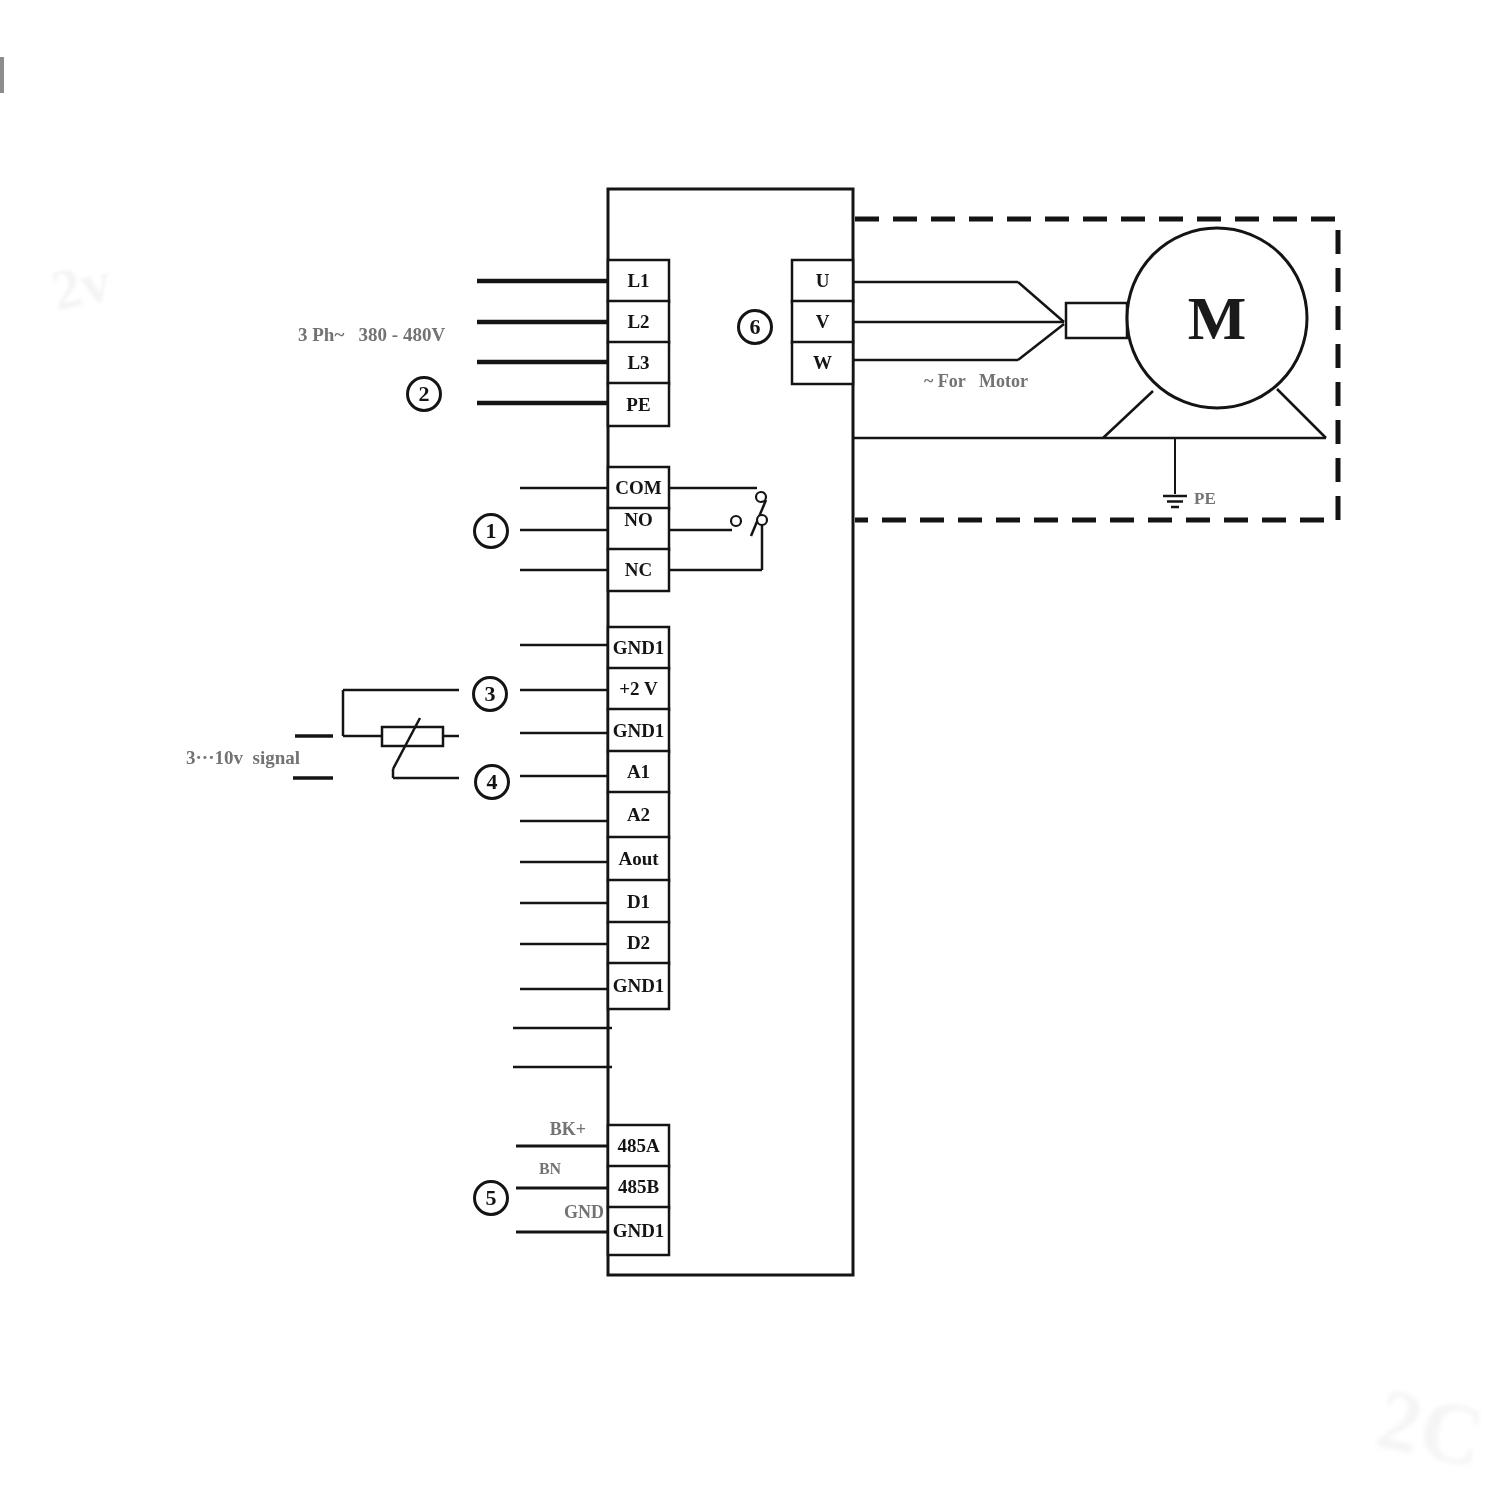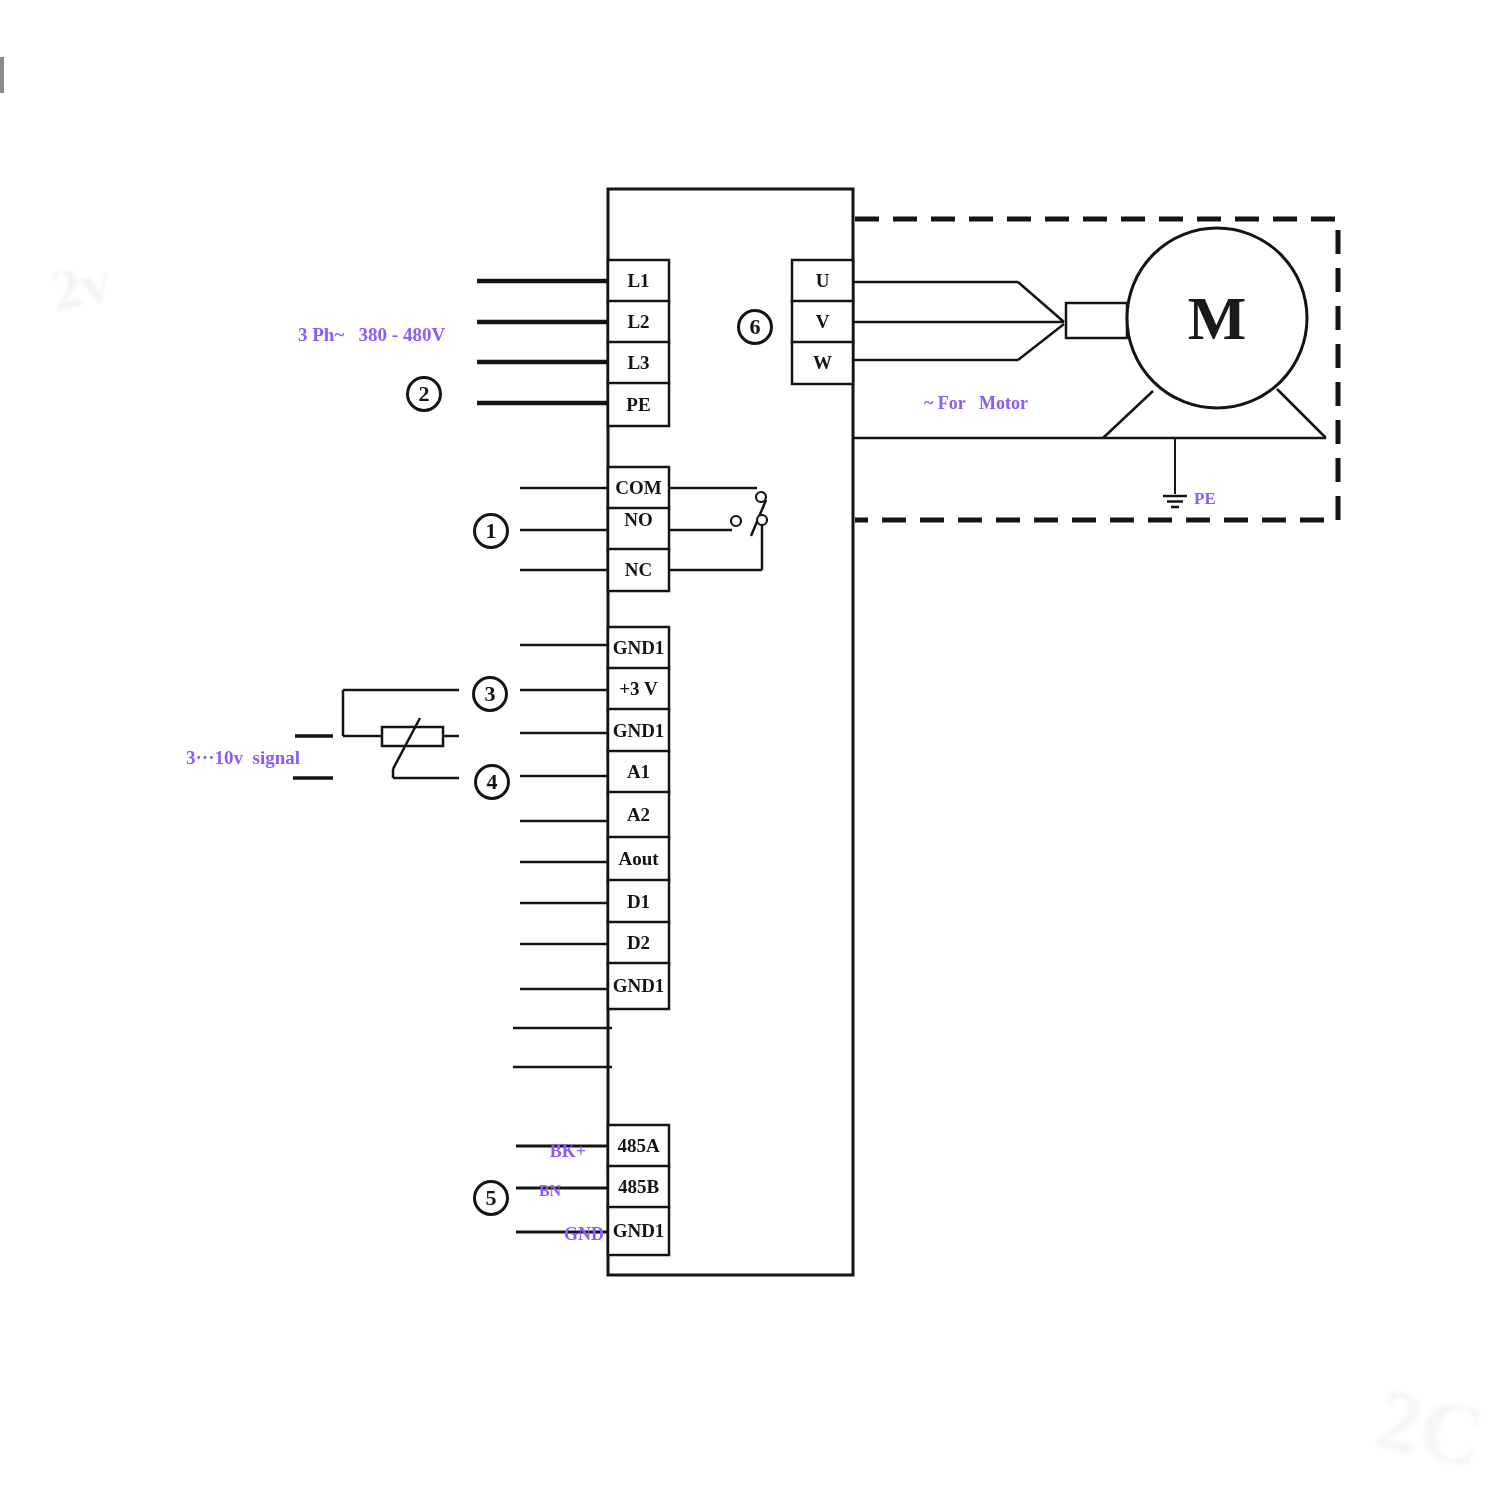--- a/index.html
+++ b/index.html
@@ -19,23 +19,23 @@
   .term-out { left:792px; }
   .callout {
     position:absolute; width:30px; height:30px;
     border:3px solid #141414; border-radius:50%;
     display:flex; align-items:center; justify-content:center;
     font-weight:bold; font-size:22px; line-height:1;
     background:#ffffff; color:#141414;
   }
   .lbl {
     position:absolute; font-weight:bold; font-size:19px;
-    white-space:pre; color:#8b5cf6;
-  }
-  .lbl-c { display:flex; align-items:center; justify-content:center;margin-top:22px; }
+    white-space:pre; color:#737373;
+  }
+  .lbl-c { display:flex; align-items:center; justify-content:center; }
   .motor-m {
     position:absolute; left:1127px; top:228px; width:180px; height:180px;
     display:flex; align-items:center; justify-content:center;
     font-weight:bold; font-size:62px; color:#1a1a1a;
   }
   .wm {
     position:absolute; font-weight:bold; color:rgba(60,60,60,0.06);
     filter:blur(1.5px); pointer-events:none;
   }
   #wm-tl { left:52px; top:252px; font-size:58px; transform:rotate(-12deg); }
@@ -160,21 +160,21 @@
   </svg>
 
   <div class="term" style="top:260px;height:42px">L1</div>
   <div class="term" style="top:301px;height:42px">L2</div>
   <div class="term" style="top:342px;height:42px">L3</div>
   <div class="term" style="top:383px;height:43px">PE</div>
   <div class="term" style="top:467px;height:42px">COM</div>
   <div class="term" style="top:508px;height:24px">NO</div>
   <div class="term" style="top:549px;height:42px">NC</div>
   <div class="term" style="top:627px;height:42px">GND1</div>
-  <div class="term" style="top:668px;height:42px">+3 V</div>
+  <div class="term" style="top:668px;height:42px">+2 V</div>
   <div class="term" style="top:709px;height:43px">GND1</div>
   <div class="term" style="top:751px;height:42px">A1</div>
   <div class="term" style="top:792px;height:46px">A2</div>
   <div class="term" style="top:837px;height:44px">Aout</div>
   <div class="term" style="top:880px;height:43px">D1</div>
   <div class="term" style="top:922px;height:42px">D2</div>
   <div class="term" style="top:963px;height:46px">GND1</div>
   <div class="term" style="top:1125px;height:42px">485A</div>
   <div class="term" style="top:1166px;height:42px">485B</div>
   <div class="term" style="top:1207px;height:48px">GND1</div>

